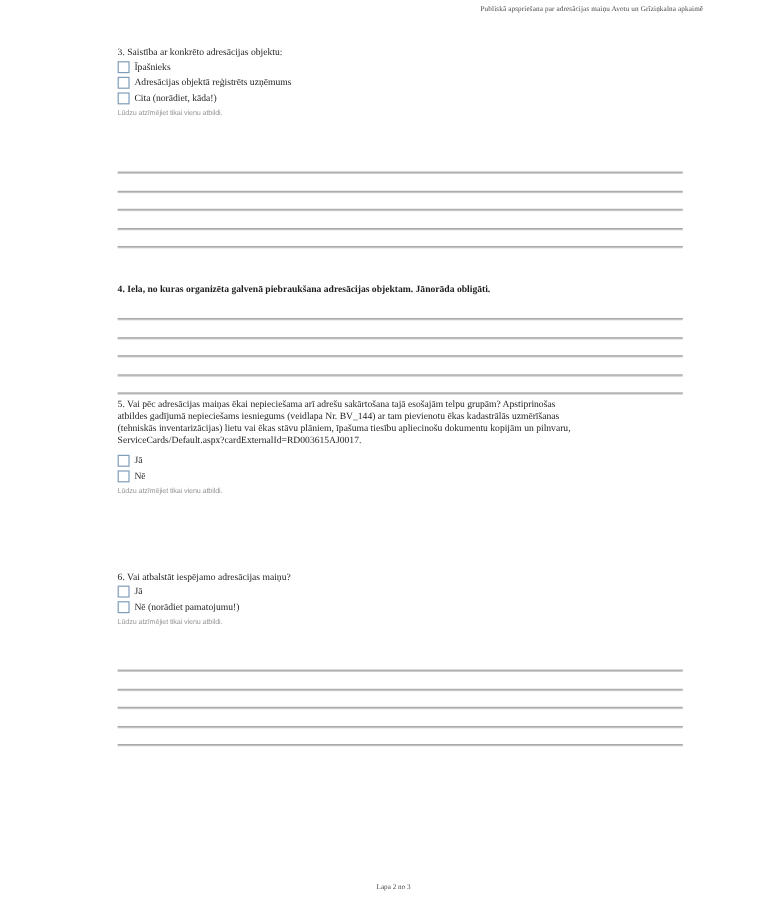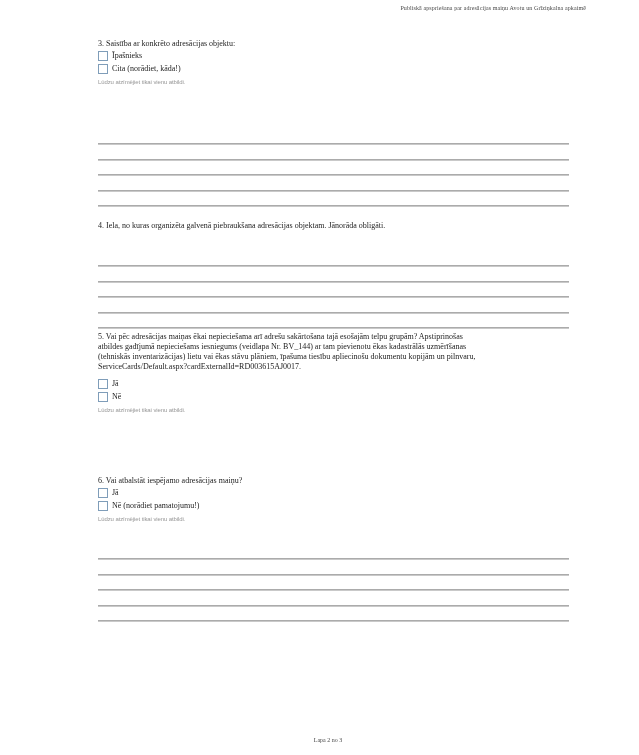--- a/index.html
+++ b/index.html
@@ -90,35 +90,39 @@
 
   <div class="block" style="top: 39px;">
     <div class="q-title">3. Saistība ar konkrēto adresācijas objektu:</div>
     <div class="options">
       <div class="option-row">
         <span class="cb"></span>
         <span>Īpašnieks</span>
       </div>
       <div class="option-row">
         <span class="cb"></span>
+        <span>Adresācijas objektā reģistrēts uzņēmums</span>
+      </div>
+      <div class="option-row">
+        <span class="cb"></span>
         <span>Cita (norādiet, kāda!)</span>
       </div>
     </div>
     <div class="hint">Lūdzu atzīmējiet tikai vienu atbildi.</div>
   </div>
 
   <div class="block" style="top: 143px;">
     <div class="answer-line"></div>
     <div class="answer-line"></div>
     <div class="answer-line"></div>
     <div class="answer-line"></div>
     <div class="answer-line"></div>
   </div>
 
-  <div class="block" style="top: 221px;">
+  <div class="block" style="top: 236px; font-weight: bold;">
     <div class="q-title">4. Iela, no kuras organizēta galvenā piebraukšana adresācijas objektam. Jānorāda obligāti.</div>
   </div>
 
   <div class="block" style="top: 265px;">
     <div class="answer-line"></div>
     <div class="answer-line"></div>
     <div class="answer-line"></div>
     <div class="answer-line"></div>
     <div class="answer-line"></div>
   </div>

